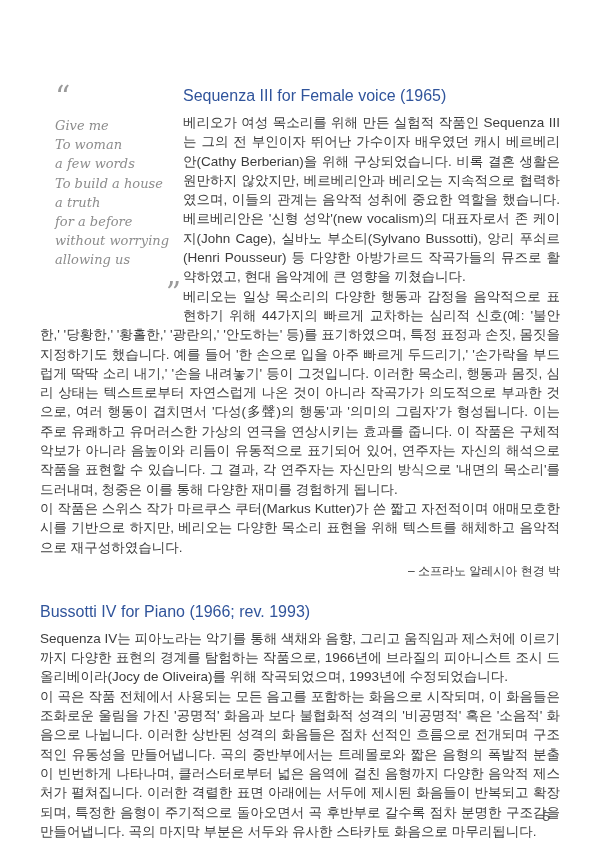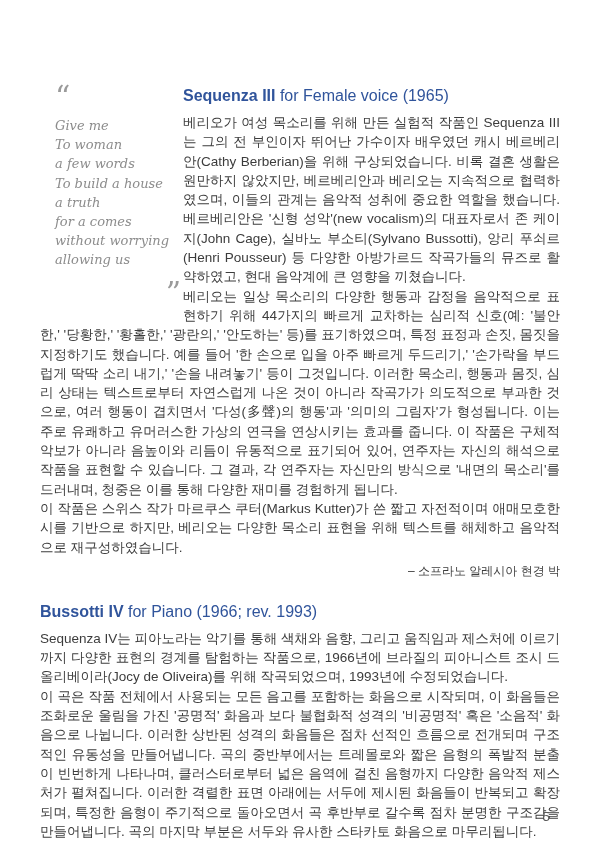--- a/index.html
+++ b/index.html
@@ -47,21 +47,21 @@
   .qmark.open { margin-bottom: 10px; }
   .qmark.close { text-align: right; margin-top: 14px; padding-right: 4px; }
   .qlines div { white-space: nowrap; }
   .section-title {
     margin: 0 0 7px 0;
     color: #30549b;
     font-size: 16px;
     line-height: 20px;
     font-weight: normal;
   }
-  .section-title .t-main { font-weight: bold; }
+  .section-title .t-main { font-weight: normal; }
   .section-title .t-sub { font-weight: normal; }
   .section-title .t-year { font-size: 16px; }
   p.body-text {
     margin: 0;
     color: #3c3c3c;
     font-size: 13.5px;
     line-height: 19.3px;
     text-align: justify;
     word-break: break-all;
   }
@@ -88,21 +88,21 @@
 
   <section class="section-1">
     <aside class="quote-block">
       <div class="qmark open">“</div>
       <div class="qlines">
         <div>Give me</div>
         <div>To woman</div>
         <div>a few words</div>
         <div>To build a house</div>
         <div>a truth</div>
-        <div>for a comes</div>
+        <div>for a before</div>
         <div>without worrying</div>
         <div>allowing us</div>
       </div>
       <div class="qmark close">”</div>
     </aside>
 
     <h2 class="section-title"><span class="t-main">Sequenza III</span> <span class="t-sub">for Female voice</span> <span class="t-year">(1965)</span></h2>
 
     <p class="body-text">베리오가 여성 목소리를 위해 만든 실험적 작품인 Sequenza III는 그의 전 부인이자 뛰어난 가수이자 배우였던 캐시 베르베리안(Cathy Berberian)을 위해 구상되었습니다. 비록 결혼 생활은 원만하지 않았지만, 베르베리안과 베리오는 지속적으로 협력하였으며, 이들의 관계는 음악적 성취에 중요한 역할을 했습니다. 베르베리안은 '신형 성악'(new vocalism)의 대표자로서 존 케이지(John Cage), 실바노 부소티(Sylvano Bussotti), 앙리 푸쇠르(Henri Pousseur) 등 다양한 아방가르드 작곡가들의 뮤즈로 활약하였고, 현대 음악계에 큰 영향을 끼쳤습니다.</p>
     <p class="body-text">베리오는 일상 목소리의 다양한 행동과 감정을 음악적으로 표현하기 위해 44가지의 빠르게 교차하는 심리적 신호(예: '불안한,' '당황한,' '황홀한,' '광란의,' '안도하는' 등)를 표기하였으며, 특정 표정과 손짓, 몸짓을 지정하기도 했습니다. 예를 들어 '한 손으로 입을 아주 빠르게 두드리기,' '손가락을 부드럽게 딱딱 소리 내기,' '손을 내려놓기' 등이 그것입니다. 이러한 목소리, 행동과 몸짓, 심리 상태는 텍스트로부터 자연스럽게 나온 것이 아니라 작곡가가 의도적으로 부과한 것으로, 여러 행동이 겹치면서 '다성(多聲)의 행동'과 '의미의 그림자'가 형성됩니다. 이는 주로 유쾌하고 유머러스한 가상의 연극을 연상시키는 효과를 줍니다. 이 작품은 구체적 악보가 아니라 음높이와 리듬이 유동적으로 표기되어 있어, 연주자는 자신의 해석으로 작품을 표현할 수 있습니다. 그 결과, 각 연주자는 자신만의 방식으로 '내면의 목소리'를 드러내며, 청중은 이를 통해 다양한 재미를 경험하게 됩니다.</p>

